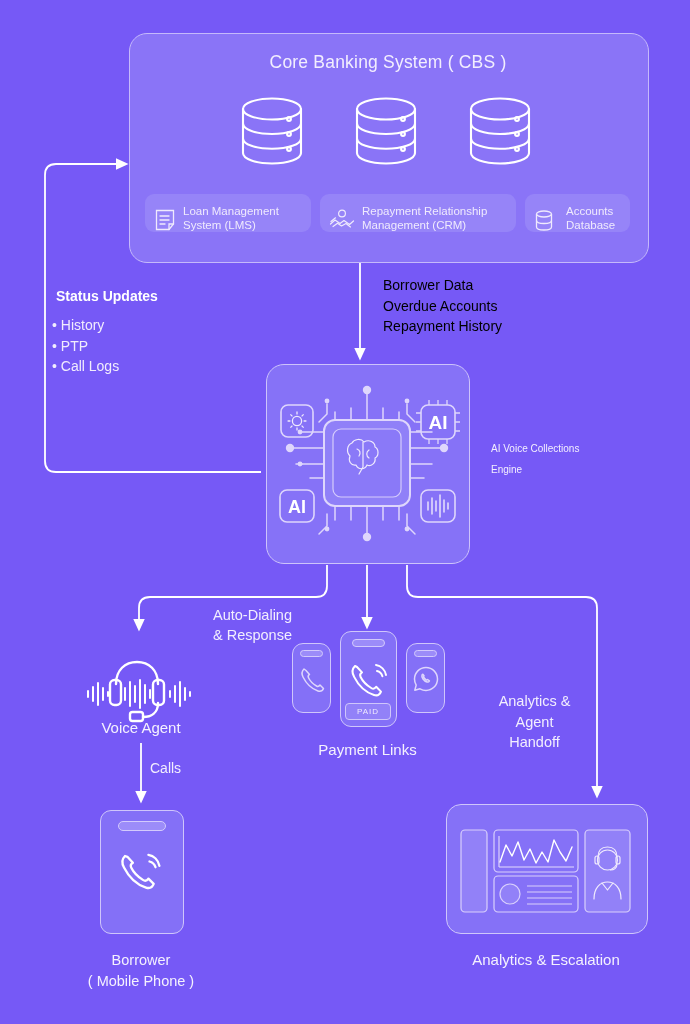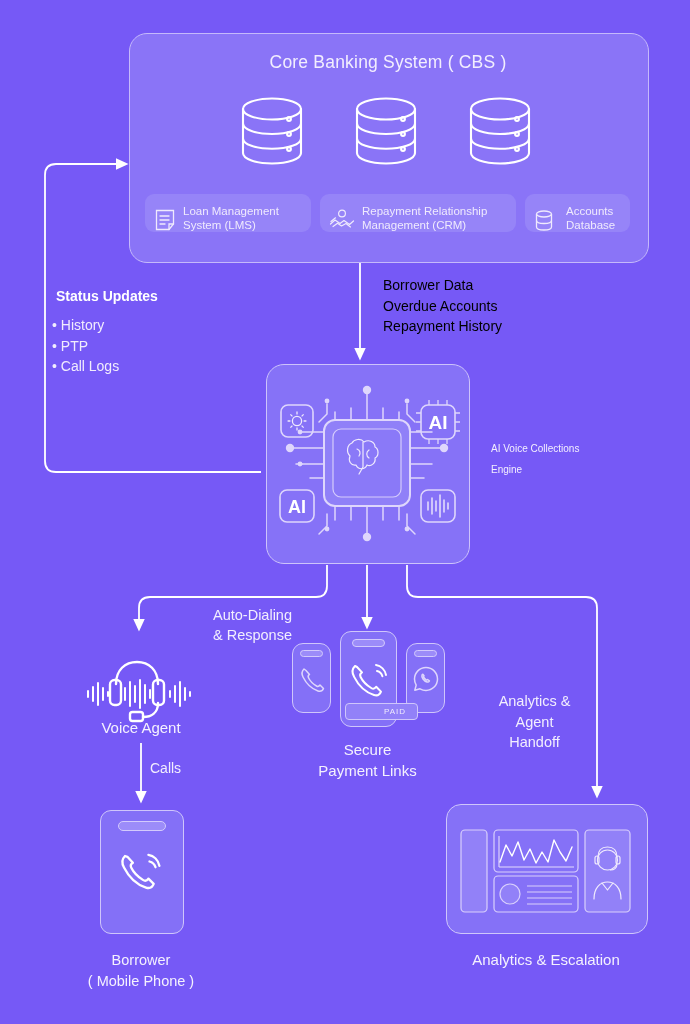--- a/index.html
+++ b/index.html
@@ -56,21 +56,21 @@
   .lbl-analytics{position:absolute;left:430px;top:951px;width:232px;text-align:center;font-size:15px;color:#f4f1fe;}
 
   
   .phone{position:absolute;border:1px solid #cfc6fb;border-radius:11px;background:#8470f7;}
   .phone-notch{position:absolute;border-radius:4px;background:#9c8cf9;border:1px solid #d3cafc;}
 
   .paid-badge{
     position:absolute;left:345px;top:703px;width:44px;height:15px;
     border:1px solid #cfc6fb;border-radius:4px;background:#9281f8;
     font-size:8px;letter-spacing:1px;color:#efeafd;
-    display:flex;align-items:center;justify-content:center;padding-left:27px;
+    display:flex;align-items:center;justify-content:center;
   }
 
   .dash-panel{
     position:absolute;left:446px;top:804px;width:200px;height:128px;
     border:1px solid #cfc6fb;border-radius:15px;background:#8571f7;
   }
   .brw-phone{position:absolute;left:100px;top:810px;width:82px;height:122px;}
 </style>
 </head>
 <body>
@@ -356,21 +356,20 @@
     <g transform="translate(413,666)" stroke="#ded6fc" stroke-width="1.5" fill="none" stroke-linecap="round" stroke-linejoin="round">
       <path d="M13,1.5 C6.6,1.5 1.5,6.6 1.5,13 C1.5,15.2 2.1,17.3 3.2,19.1 L1.8,24.2 L7,22.8
                C8.8,23.8 10.8,24.4 13,24.4 C19.4,24.4 24.5,19.3 24.5,13 C24.5,6.6 19.4,1.5 13,1.5 Z"></path>
       <path d="M9,9 C8.6,10.2 9,11.6 10,13 C11,14.4 12.6,15.6 14,16 C15,16.3 16,15.6 16.4,14.8
                L14.6,13.5 C14.2,14 13.8,14.1 13.2,13.8 C12.2,13.2 11.2,12.2 10.7,11.2
                C10.4,10.7 10.5,10.2 11,9.8 L9.8,8.2 C9.5,8.3 9.2,8.6 9,9 Z"></path>
     </g>
   </svg>
 
   <div class="lbl-securepay">
-    <div>Secure</div>
     <div>Payment Links</div>
   </div>
 
   <div class="lbl-handoff">
     <div>Analytics &amp;</div>
     <div>Agent</div>
     <div>Handoff</div>
   </div>
 
   <div class="phone brw-phone"></div>

